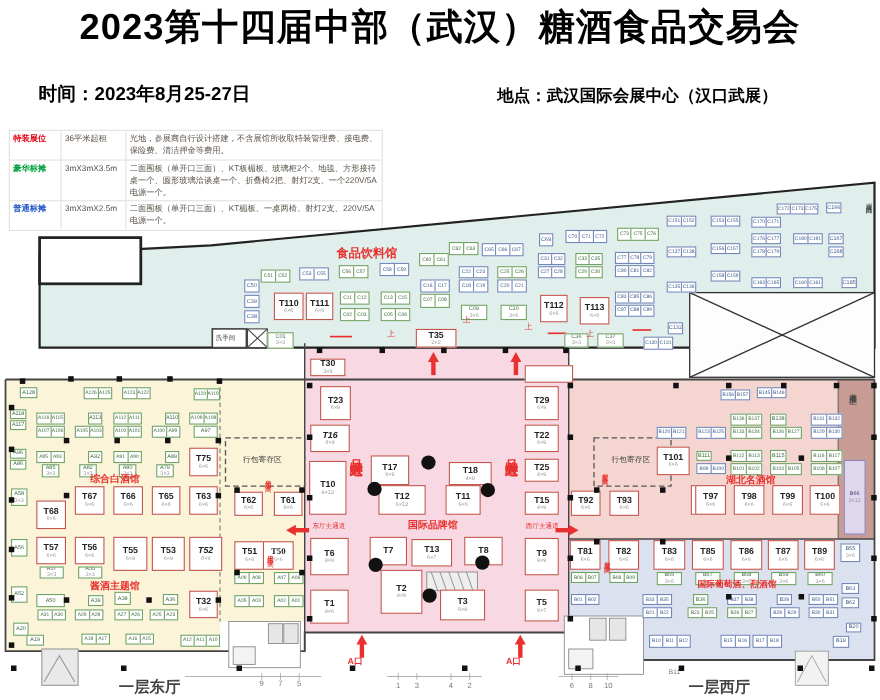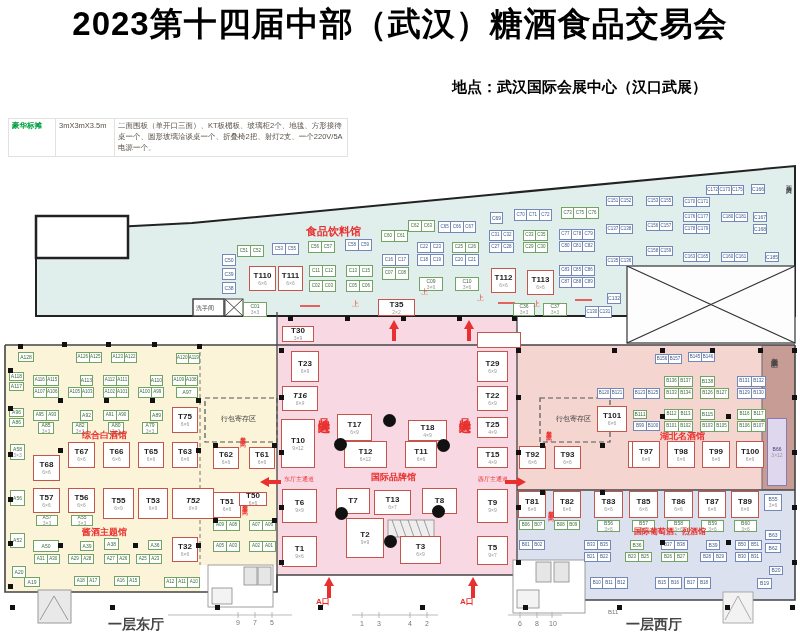--- a/index.html
+++ b/index.html
@@ -44,28 +44,39 @@
   .arw{position:absolute;width:10px;height:22px;}
   .arw::before{content:'';position:absolute;top:0;left:0;border-left:5px solid transparent;border-right:5px solid transparent;border-bottom:9px solid #e8312f;}
   .arw::after{content:'';position:absolute;top:8px;left:3px;width:4px;height:13px;background:#e8312f;}
   #activity-zone{position:absolute;left:333px;top:183px;width:118px;height:64px;background:#f08300;border:1px solid #d06f00;display:flex;align-items:center;justify-content:center;font-size:11px;font-weight:bold;color:#111;}
 </style>
 </head>
 <body>
 
 <div id="page">
   <div id="main-title" class="abs">2023第十四届中部（武汉）糖酒食品交易会</div>
+  <div id="time-label" class="abs">时间：2023年8月25-27日</div>
   <div id="venue-label" class="abs">地点：武汉国际会展中心（汉口武展）</div>
 
   <table id="legend" class="abs">
     <tbody>
+      <tr>
+        <td class="nm" style="color: rgb(230, 0, 18);">特装展位</td>
+        <td class="sp">36平米起租</td>
+        <td>光地，参展商自行设计搭建，不含展馆所收取特装管理费、接电费、保险费、清洁押金等费用。</td>
+      </tr>
       <tr>
         <td class="nm" style="color: rgb(0, 160, 64);">豪华标摊</td>
         <td class="sp">3mX3mX3.5m</td>
         <td>二面围板（单开口三面）、KT板楣板、玻璃柜2个、地毯、方形接待桌一个、圆形玻璃洽谈桌一个、折叠椅2把、射灯2支、一个220V/5A电源一个。</td>
+      </tr>
+      <tr>
+        <td class="nm" style="color: rgb(34, 85, 204);">普通标摊</td>
+        <td class="sp">3mX3mX2.5m</td>
+        <td>二面围板（单开口三面）、KT楣板、一桌两椅、射灯2支、220V/5A电源一个。</td>
       </tr>
     </tbody>
   </table>
 
   <div id="plan" class="abs">
     <svg id="plan-svg" width="800" height="636" viewBox="0 0 800 636">
 
       <rect x="5" y="345" width="195" height="247" fill="#fbf4d8" stroke="none"></rect>
       <rect x="200" y="345" width="77" height="220" fill="#fbf4d8" stroke="none"></rect>
       <rect x="277" y="312" width="240" height="263" fill="#f8d8e2" stroke="none"></rect>
@@ -633,21 +644,21 @@
         <div class="sz">6×6</div>
       </div>
       <div class="booth t" style="left: 103px; top: 328px; width: 31px; height: 31px;">
         <div class="id">T55</div>
         <div class="sz">6×9</div>
       </div>
       <div class="booth t" style="left: 138px; top: 328px; width: 30px; height: 31px;">
         <div class="id">T53</div>
         <div class="sz">6×9</div>
       </div>
-      <div class="booth t" style="left: 172px; top: 328px; width: 42px; height: 31px; font-style: italic;">
+      <div class="booth t" style="left: 172px; top: 328px; width: 30px; height: 31px; font-style: italic;">
         <div class="id">T52</div>
         <div class="sz">6×9</div>
       </div>
       <div class="booth g" style="left: 36px; top: 355px; width: 22px; height: 11px;">
         <div class="id">A57</div>
         <div class="sz">3×3</div>
       </div>
       <div class="booth g" style="left: 71px; top: 355px; width: 22px; height: 11px;">
         <div class="id">A55</div>
         <div class="sz">3×3</div>
@@ -725,21 +736,21 @@
         <div class="sz">6×6</div>
       </div>
       <div class="booth t" style="left: 249px; top: 287px; width: 26px; height: 22px;">
         <div class="id">T61</div>
         <div class="sz">6×6</div>
       </div>
       <div class="booth t" style="left: 213px; top: 332px; width: 28px; height: 26px;">
         <div class="id">T51</div>
         <div class="sz">6×6</div>
       </div>
-      <div class="booth t" style="left: 239px; top: 332px; width: 28px; height: 14px;">
+      <div class="booth t" style="left: 239px; top: 332px; width: 28px; height: 26px; font-family: Liberation Serif, serif;">
         <div class="id">T50</div>
         <div class="sz">6×6</div>
       </div>
       <div class="booth g" style="left: 213px; top: 360px; width: 27px; height: 11px;">
         <div class="cells">
           <div class="c">A09</div>
           <div class="c">A08</div>
         </div>
       </div>
       <div class="booth g" style="left: 249px; top: 360px; width: 27px; height: 11px;">

